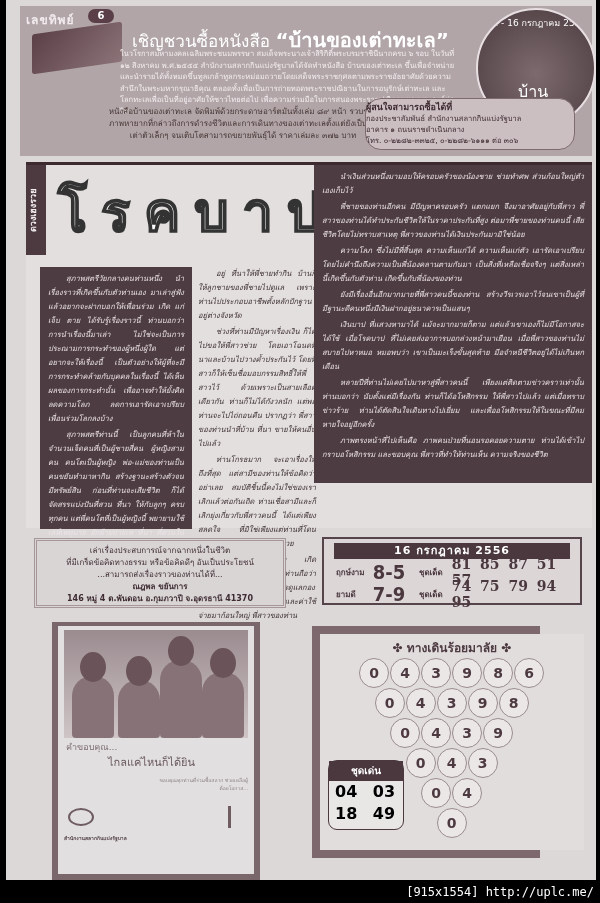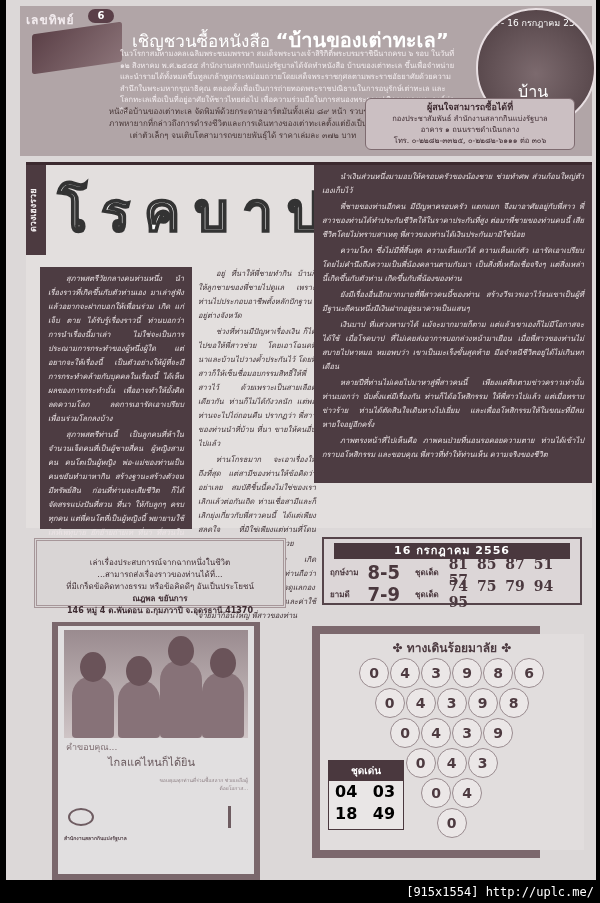--- a/index.html
+++ b/index.html
@@ -12,41 +12,41 @@
   .brand { position: absolute; left: 6px; top: 4px; color: #f3ecef; font-weight: bold; font-size: 12px; letter-spacing: 1px; }
   .pagenum { position: absolute; left: 68px; top: 3px; width: 26px; height: 14px; border-radius: 8px; background: #5a3f48; color: #fff; font-size: 10px; text-align: center; line-height: 14px; font-weight: bold; }
   .book { position: absolute; left: 12px; top: 22px; width: 90px; height: 40px; background: linear-gradient(135deg,#5b4047,#8b7378); transform: skewY(-8deg); border-radius: 3px; }
   .hd-title { position: absolute; left: 112px; top: 18px; color: #fff; font-size: 17px; white-space: nowrap; }
   .hd-title b { font-size: 20px; font-weight: bold; }
   .circle { position: absolute; left: 456px; top: 2px; width: 120px; height: 120px; border-radius: 50%; background: radial-gradient(circle at 50% 55%, #7c6a6e, #4a3a3e); border: 2px solid #e8dfe2; overflow: hidden; }
   .circle-date { position: absolute; top: 6px; width: 100%; text-align: left; color: #fff; font-size: 9px; }
   .circle-label { position: absolute; bottom: 22px; left: 40px; color: #fff; font-size: 16px; }
   .hd-body { position: absolute; left: 100px; top: 42px; width: 340px; color: #f4eef0; font-size: 7.5px; line-height: 11.5px; }
   .hd-lower { position: absolute; left: 40px; top: 100px; width: 270px; color: #433; font-size: 8px; line-height: 12px; text-align: center; margin-left: 48px; }
-  .contact { position: absolute; left: 345px; top: 92px; width: 210px; height: 52px; border: 1.5px solid #7e6b70; border-radius: 6px; background: #cbbfc2; text-align: center; font-size: 7.5px; color: #3d2a30; line-height: 11px; padding-top: 3px; }
+  .contact { position: absolute; left: 345px; top: 92px; width: 210px; height: 52px; border: 1.5px solid #7e6b70; border-radius: 16px; background: #cbbfc2; font-size: 7.5px; color: #3d2a30; line-height: 11px; padding-top: 3px; }
   .contact .t { font-weight: bold; font-size: 9px; color: #3d2a30; }
 
   
   .article { position: absolute; left: 20px; top: 162px; width: 566px; height: 366px; background: #e3dfde; border-top: 3px solid #3c2a2f; }
   .side-tab { position: absolute; left: 0; top: 0; width: 20px; height: 90px; background: #4c3a40; color: #f3eef0; font-size: 9px; font-weight: bold; writing-mode: vertical-rl; transform: rotate(180deg); text-align: center; }
   .big-title { position: absolute; left: 32px; top: 4px; font-size: 54px; letter-spacing: 14px; color: #fff; -webkit-text-stroke: 2px #333; font-weight: bold; font-family: "DejaVu Serif", serif; }
   .col { position: absolute; font-size: 7.5px; line-height: 14px; text-align: justify; }
   .col p { text-indent: 18px; margin-bottom: 2px; font-style: italic; }
   .dark { background: #4d3c42; color: #ece4e6; padding: 5px 8px; }
   .c1 { left: 14px; top: 102px; width: 152px; height: 262px; }
   .c2 { left: 172px; top: 102px; width: 118px; height: 262px; color: #3b2d31; }
   .c3 { left: 288px; top: 0; width: 278px; height: 318px; }
 
   
-  .submit { position: absolute; left: 28px; top: 538px; width: 252px; height: 70px; border: 3px double #a69699; background: #d9d5d5; text-align: center; font-size: 8px; line-height: 12px; color: #3d2b31; padding-top: 16px; }
+  .submit { position: absolute; left: 28px; top: 538px; width: 252px; height: 70px; border: 3px double #a69699; background: #d9d5d5; text-align: center; font-size: 8px; line-height: 12px; color: #3d2b31; padding-top: 4px; }
   .submit .b { font-weight: bold; }
 
   .lotto { position: absolute; left: 316px; top: 537px; width: 260px; height: 68px; border: 2px solid #55444a; background: #dcd6d7; }
   .lotto-head { background: #4a383e; color: #fff; text-align: center; font-weight: bold; font-size: 11px; height: 16px; line-height: 16px; margin: 4px 10px 2px; letter-spacing: 1px; }
-  .lrow { display: flex; align-items: center; height: 22px; padding-left: 6px; color: #4a383e; }
+  .lrow { display: flex; align-items: center; height: 22px; padding-left: 12px; color: #4a383e; }
   .lrow .lbl { width: 38px; font-size: 8px; font-weight: bold; }
   .lrow .pair { width: 48px; font-size: 20px; font-weight: bold; font-family: "DejaVu Sans Condensed", "DejaVu Sans", sans-serif; }
   .lrow .set { width: 34px; font-size: 8px; font-weight: bold; }
   .lrow .nums { font-size: 14px; font-weight: bold; font-family: "DejaVu Serif", serif; word-spacing: 4px; }
 
   
   .photo { position: absolute; left: 46px; top: 622px; width: 208px; height: 258px; background: #7a676c; }
   .photo-in { position: absolute; left: 6px; top: 4px; width: 196px; height: 248px; background: #e1dfe0; }
   .photo-img { position: absolute; left: 6px; top: 4px; width: 184px; height: 108px; background: linear-gradient(#9a8b8f,#cfc5c6); }
   .kid { position: absolute; bottom: 0; width: 42px; height: 70px; border-radius: 20px 20px 4px 4px; background: #877278; }
@@ -117,22 +117,22 @@
       <p>ความโลภ ซึ่งไม่มีที่สิ้นสุด ความเห็นแก่ได้ ความเห็นแก่ตัว เอารัดเอาเปรียบ โดยไม่คำนึงถึงความเป็นพี่น้องคลานตามกันมา เป็นสิ่งที่เหลือเชื่อจริงๆ แต่สิ่งเหล่านี้เกิดขึ้นกับตัวท่าน เกิดขึ้นกับพี่น้องของท่าน</p>
       <p>ยังมีเรื่องอื่นอีกมากมายที่พี่สาวคนนี้ของท่าน สร้างวีรเวรเอาไว้จนเขาเป็นผู้ที่มีฐานะดีคนหนึ่งมีเงินฝากอยู่ธนาคารเป็นแสนๆ</p>
       <p>เงินบาป ที่แสวงหามาได้ แม้จะมากมายก็ตาม แต่แล้วเขาเองก็ไม่มีโอกาสจะได้ใช้ เมื่อโรคบาป ที่ไม่เคยส่งอาการบอกล่วงหน้ามาเยือน เมื่อพี่สาวของท่านไม่สบายไปหาหมอ หมอพบว่า เขาเป็นมะเร็งขั้นสุดท้าย มีอจำหนีชีวิตอยู่ได้ไม่เกินหกเดือน</p>
       <p>หลายปีที่ท่านไม่เคยไปมาหาสู่พี่สาวคนนี้ เพียงแต่ติดตามข่าวคราวเท่านั้น ท่านบอกว่า นับตั้งแต่มีเรื่องกัน ท่านก็ได้อโหสิกรรม ให้พี่สาวไปแล้ว แต่เมื่อทราบข่าวร้าย ท่านได้ตัดสินใจเดินทางไปเยี่ยม และเพื่ออโหสิกรรมให้ในขณะที่มีลมหายใจอยู่อีกครั้ง</p>
       <p>ภาพตรงหน้าที่ไปเห็นคือ ภาพคนป่วยที่นอนรอคอยความตาย ท่านได้เข้าไปกราบอโหสิกรรม และขอบคุณ พี่สาวที่ทำให้ท่านเห็น ความจริงของชีวิต</p>
     </div>
   </div>
 
   <div class="submit">
     <div>เล่าเรื่องประสบการณ์จากฉากหนึ่งในชีวิต</div>
+    <div>ที่มีเกร็ดข้อคิดทางธรรม หรือข้อคิดดีๆ อันเป็นประโยชน์</div>
     <div>...สามารถส่งเรื่องราวของท่านได้ที่...</div>
-    <div>ที่มีเกร็ดข้อคิดทางธรรม หรือข้อคิดดีๆ อันเป็นประโยชน์</div>
     <div class="b">ณฎพล ขยันการ</div>
     <div class="b">146 หมู่ 4 ต.พันดอน อ.กุมภวาปี จ.อุดรธานี 41370</div>
   </div>
 
   <div class="lotto">
     <div class="lotto-head">16 กรกฎาคม 2556</div>
     <div class="lrow">
       <span class="lbl">ฤกษ์งาม</span>
       <span class="pair">8-5</span>
       <span class="set">ชุดเด็ด</span>
@@ -184,21 +184,21 @@
           <div class="ball" style="left: 101px; top: 84px;">4</div>
           <div class="ball" style="left: 132px; top: 84px;">3</div>
           <div class="ball" style="left: 163px; top: 84px;">9</div>
           <div class="ball" style="left: 85.5px; top: 114px;">0</div>
           <div class="ball" style="left: 116.5px; top: 114px;">4</div>
           <div class="ball" style="left: 147.5px; top: 114px;">3</div>
           <div class="ball" style="left: 101px; top: 144px;">0</div>
           <div class="ball" style="left: 132px; top: 144px;">4</div>
           <div class="ball" style="left: 116.5px; top: 174px;">0</div>
         </div>
-      <div class="pickbox" style="left:8px;top:126px;">
+      <div class="pickbox" style="left:8px;top:126px;border-radius:9px;">
         <div class="h">ชุดเด่น</div>
         <div class="n">04 03</div>
         <div class="n">18 49</div>
       </div>
     </div>
   </div>
 </div>
 
 <div class="watermark">[915x1554] http://uplc.me/</div>
 

